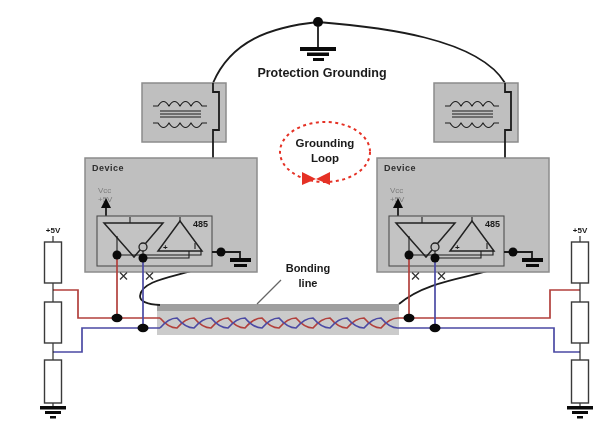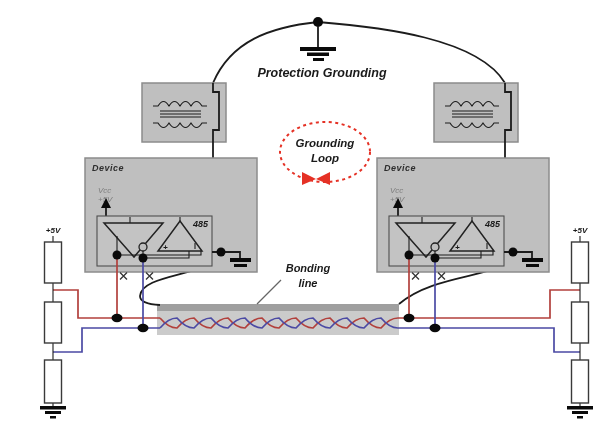--- a/index.html
+++ b/index.html
@@ -1,17 +1,17 @@
 <!DOCTYPE html>
 <html style="--wire_red: #b2403c; --wire_blue: #4b4aa4; --wire_black: #1c1c1c; --box_fill: #bfbfbf; --box_border: #8c8c8c; --inner_fill: #c3c3c3; --inner_border: #4f4f4f; --shield_fill: #cbcbcb; --shield_bar: #9f9f9f; --loop_red: #e53125; --text_dark: #1a1a1a; --text_gray: #7d7d7d;"><head>
 <meta charset="utf-8">
 <style>
   html,body{margin:0;padding:0;background:#fff;}
   .canvas{position:relative;width:614px;height:439px;background:#fff;overflow:hidden;
-          font-family:"Liberation Sans",sans-serif;font-style:italic;}
+          font-family:"Liberation Sans",sans-serif;}
   svg text{font-family:"Liberation Sans",sans-serif;}
   .graybox{fill:var(--box_fill);stroke:var(--box_border);stroke-width:1.5;}
   .innerbox{fill:var(--inner_fill);stroke:var(--inner_border);stroke-width:1.1;}
   .blk{stroke:var(--wire_black);stroke-width:1.8;fill:none;}
   .blk-thin{stroke:var(--wire_black);stroke-width:1.1;fill:none;}
   .redw{stroke:var(--wire_red);stroke-width:1.7;fill:none;}
   .bluew{stroke:var(--wire_blue);stroke-width:1.7;fill:none;}
   .tri{fill:none;stroke:#222;stroke-width:1.5;}
   .bubble{fill:var(--box_fill);stroke:#222;stroke-width:1.3;}
   .res{fill:#fff;stroke:#3a3a3a;stroke-width:1.4;}

